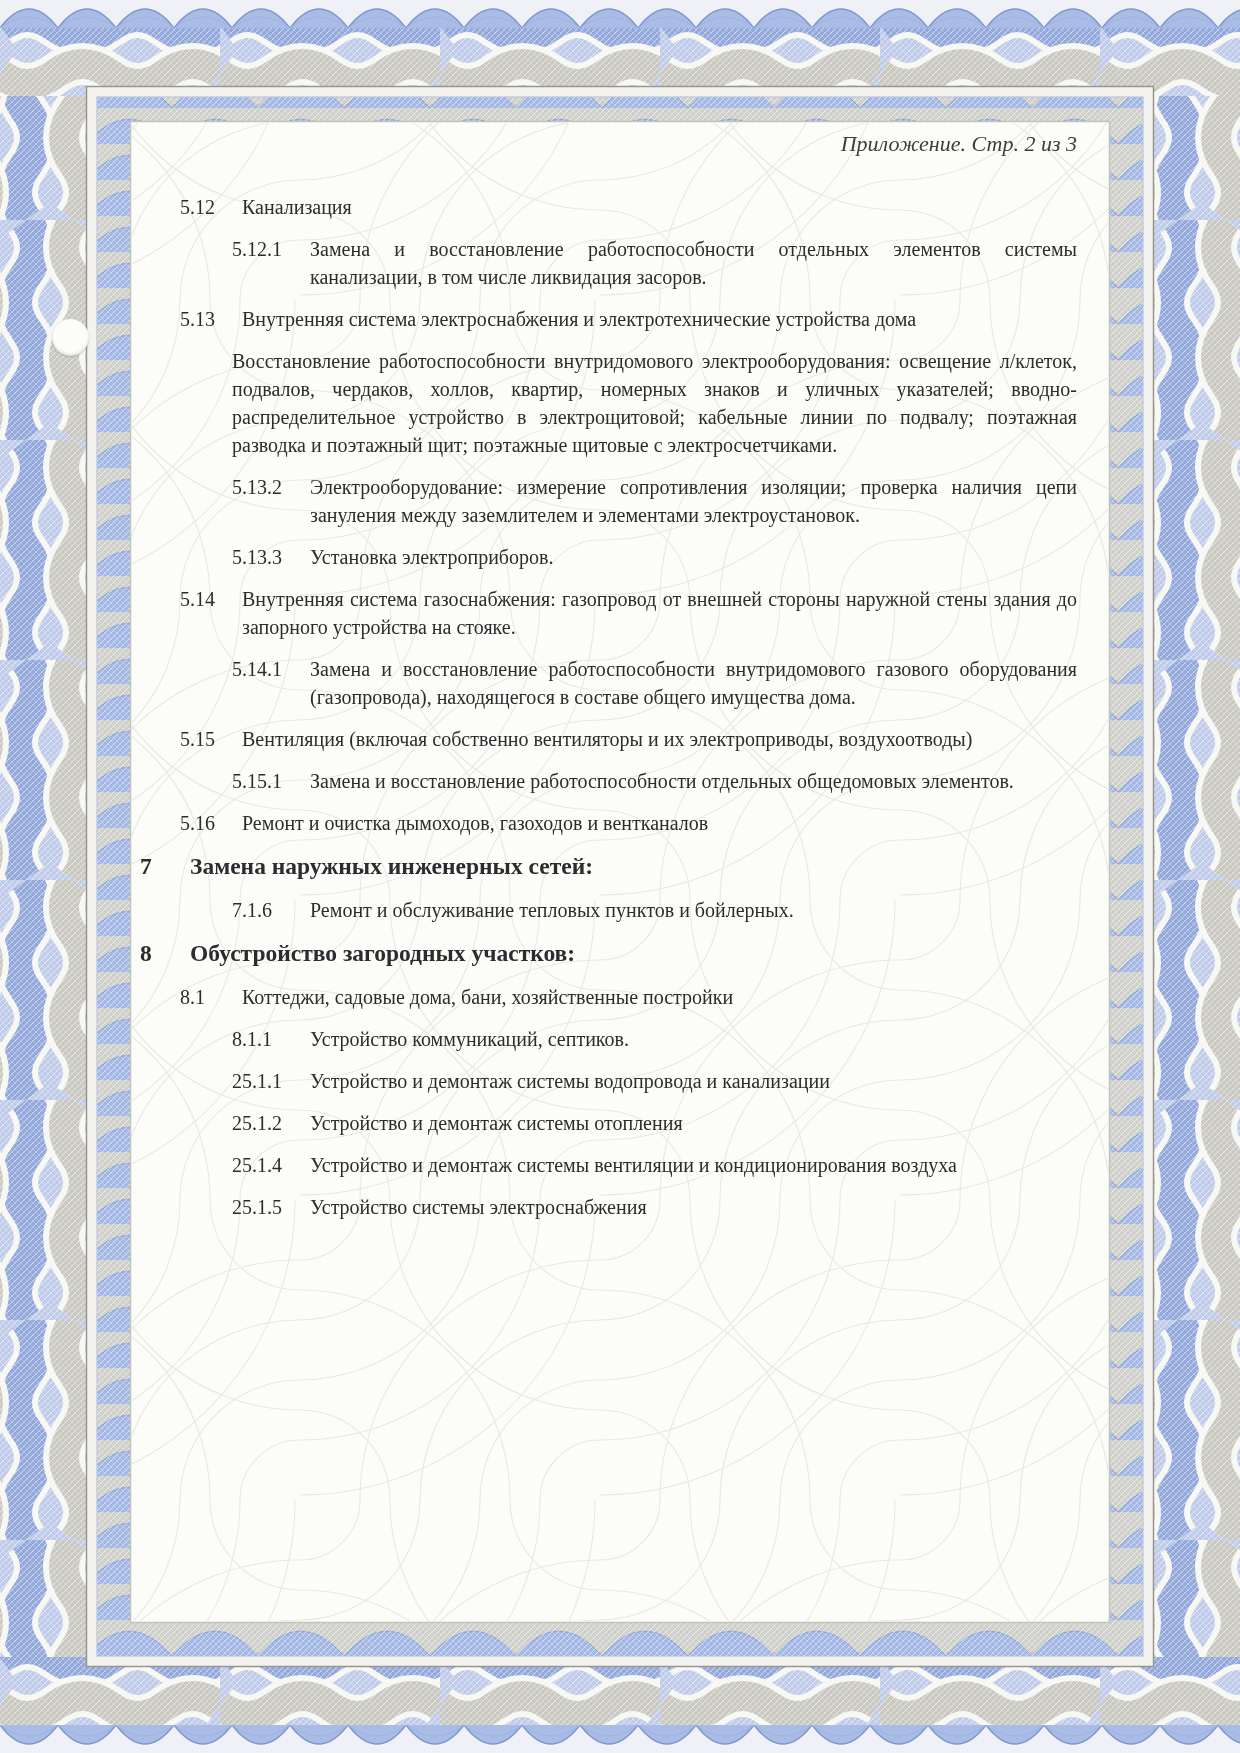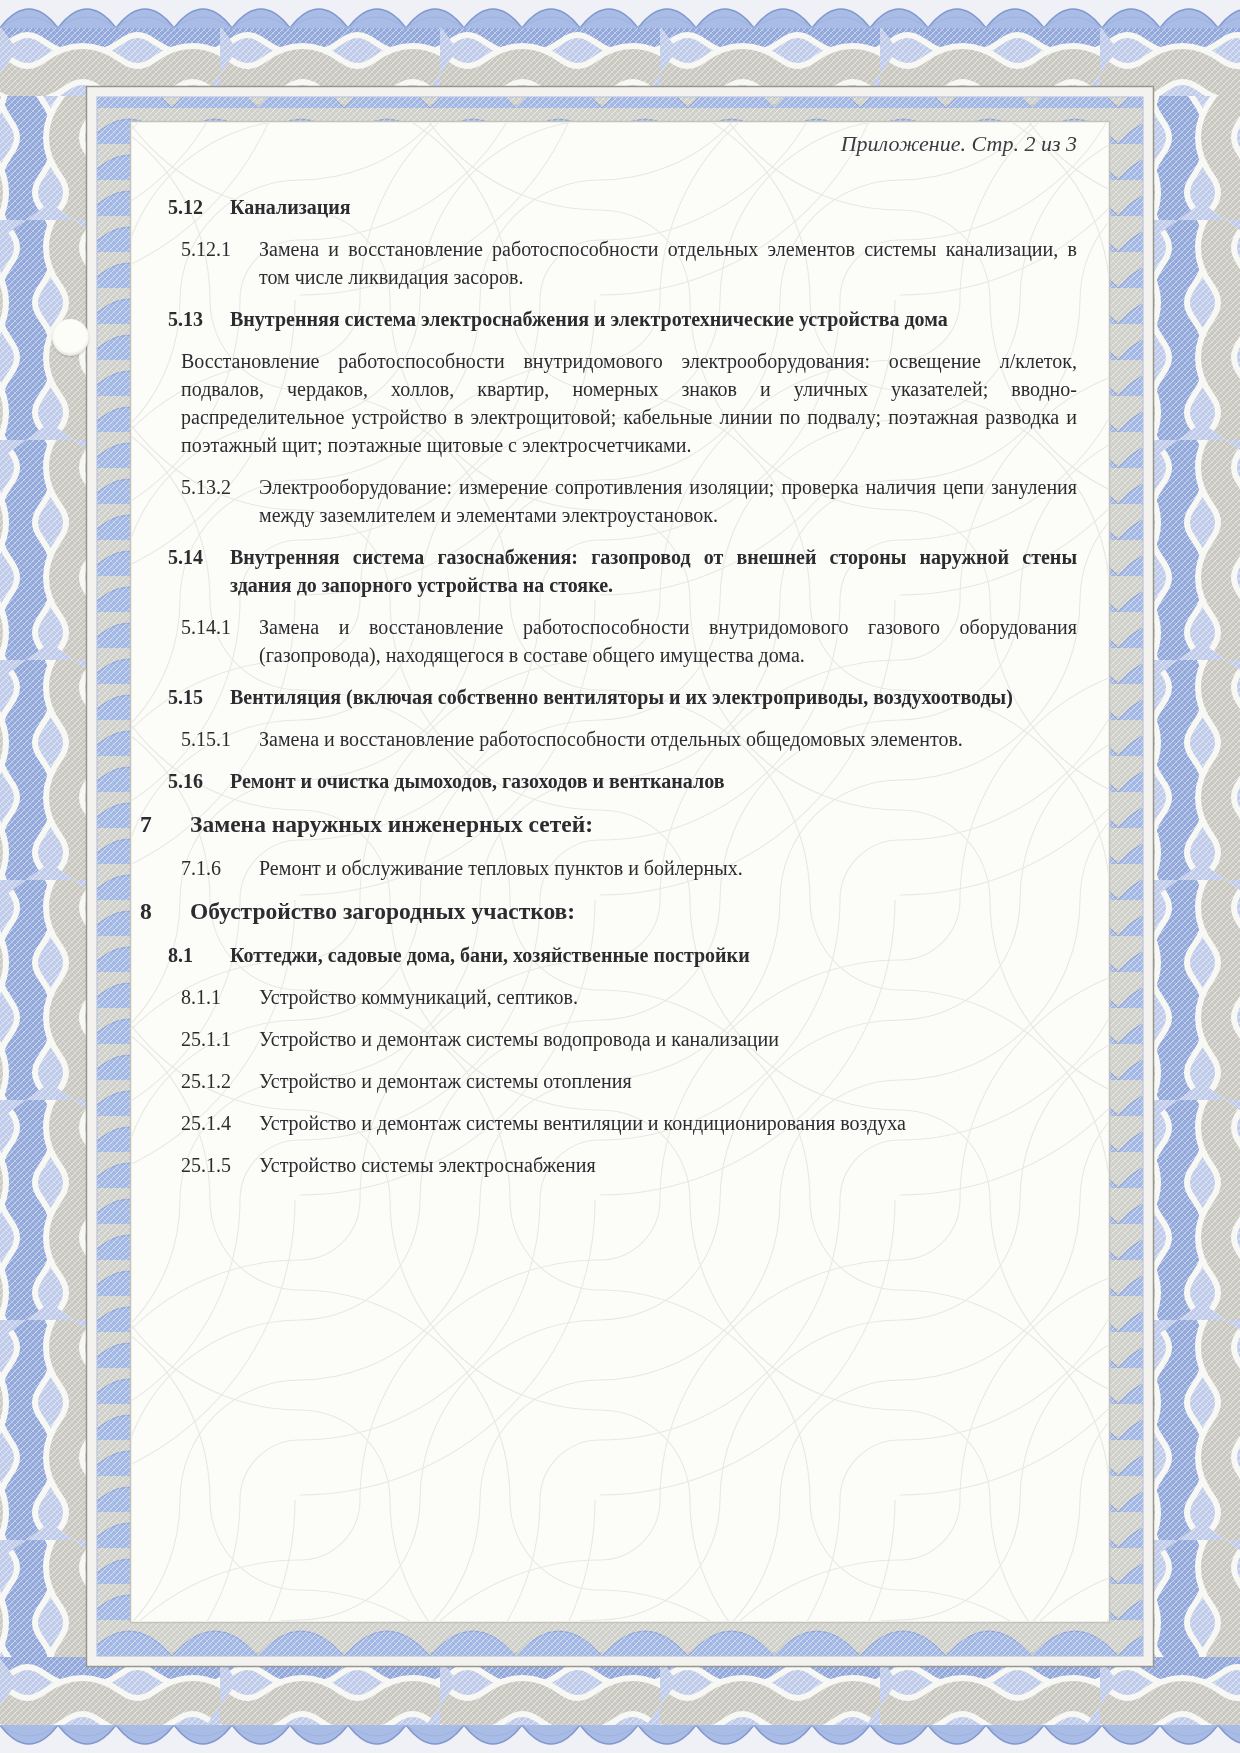--- a/index.html
+++ b/index.html
@@ -19,25 +19,25 @@
     box-sizing:border-box;padding:8px 33px 0 0;
     color:#2c2c30;
   }
   .apx{
     text-align:right;font-style:italic;font-size:22px;line-height:28px;
     margin:0 0 35px 0;color:#3b3c42;
   }
   .item{display:flex;margin-bottom:14px;font-size:20px;line-height:28px;}
   .num{flex:0 0 auto;}
   .txt{flex:1 1 auto;text-align:justify;}
-  .lv-h2{font-weight:700;padding-left:38px;}
+  .lv-h2{font-weight:400;padding-left:50px;}
   .lv-h2 .num{width:62px;}
   .lv-h1{font-weight:700;font-size:23.5px;line-height:31px;padding-left:10px;margin-top:6px;}
   .lv-h1 .num{width:50px;}
-  .lv-body{padding-left:51px;}
+  .lv-body{padding-left:102px;}
   .lv-body .num{width:78px;}
 </style>
 </head>
 <body>
 
 <div class="page">
 
   <svg class="bg" width="1240" height="1753" viewBox="0 0 1240 1753" aria-hidden="true">
     <defs>
       <pattern id="vw" width="96" height="220" patternUnits="userSpaceOnUse">
@@ -152,20 +152,24 @@
 
   <div class="item lv-body">
     <span class="txt">Восстановление работоспособности внутридомового электрооборудования: освещение л/клеток, подвалов, чердаков, холлов, квартир, номерных знаков и уличных указателей; вводно-распределительное устройство в электрощитовой; кабельные линии по подвалу; поэтажная разводка и поэтажный щит; поэтажные щитовые с электросчетчиками.</span>
   </div>
 
   <div class="item lv-body">
     <span class="num">5.13.2</span>
     <span class="txt">Электрооборудование: измерение сопротивления изоляции; проверка наличия цепи зануления между заземлителем и элементами электроустановок.</span>
   </div>
 
+  <div class="item lv-body">
+    <span class="num">5.13.3</span>
+    <span class="txt">Установка электроприборов.</span>
+  </div>
 
   <div class="item lv-h2">
     <span class="num">5.14</span>
     <span class="txt">Внутренняя система газоснабжения: газопровод от внешней стороны наружной стены здания до запорного устройства на стояке.</span>
   </div>
 
   <div class="item lv-body">
     <span class="num">5.14.1</span>
     <span class="txt">Замена и восстановление работоспособности внутридомового газового оборудования (газопровода), находящегося в составе общего имущества дома.</span>
   </div>

